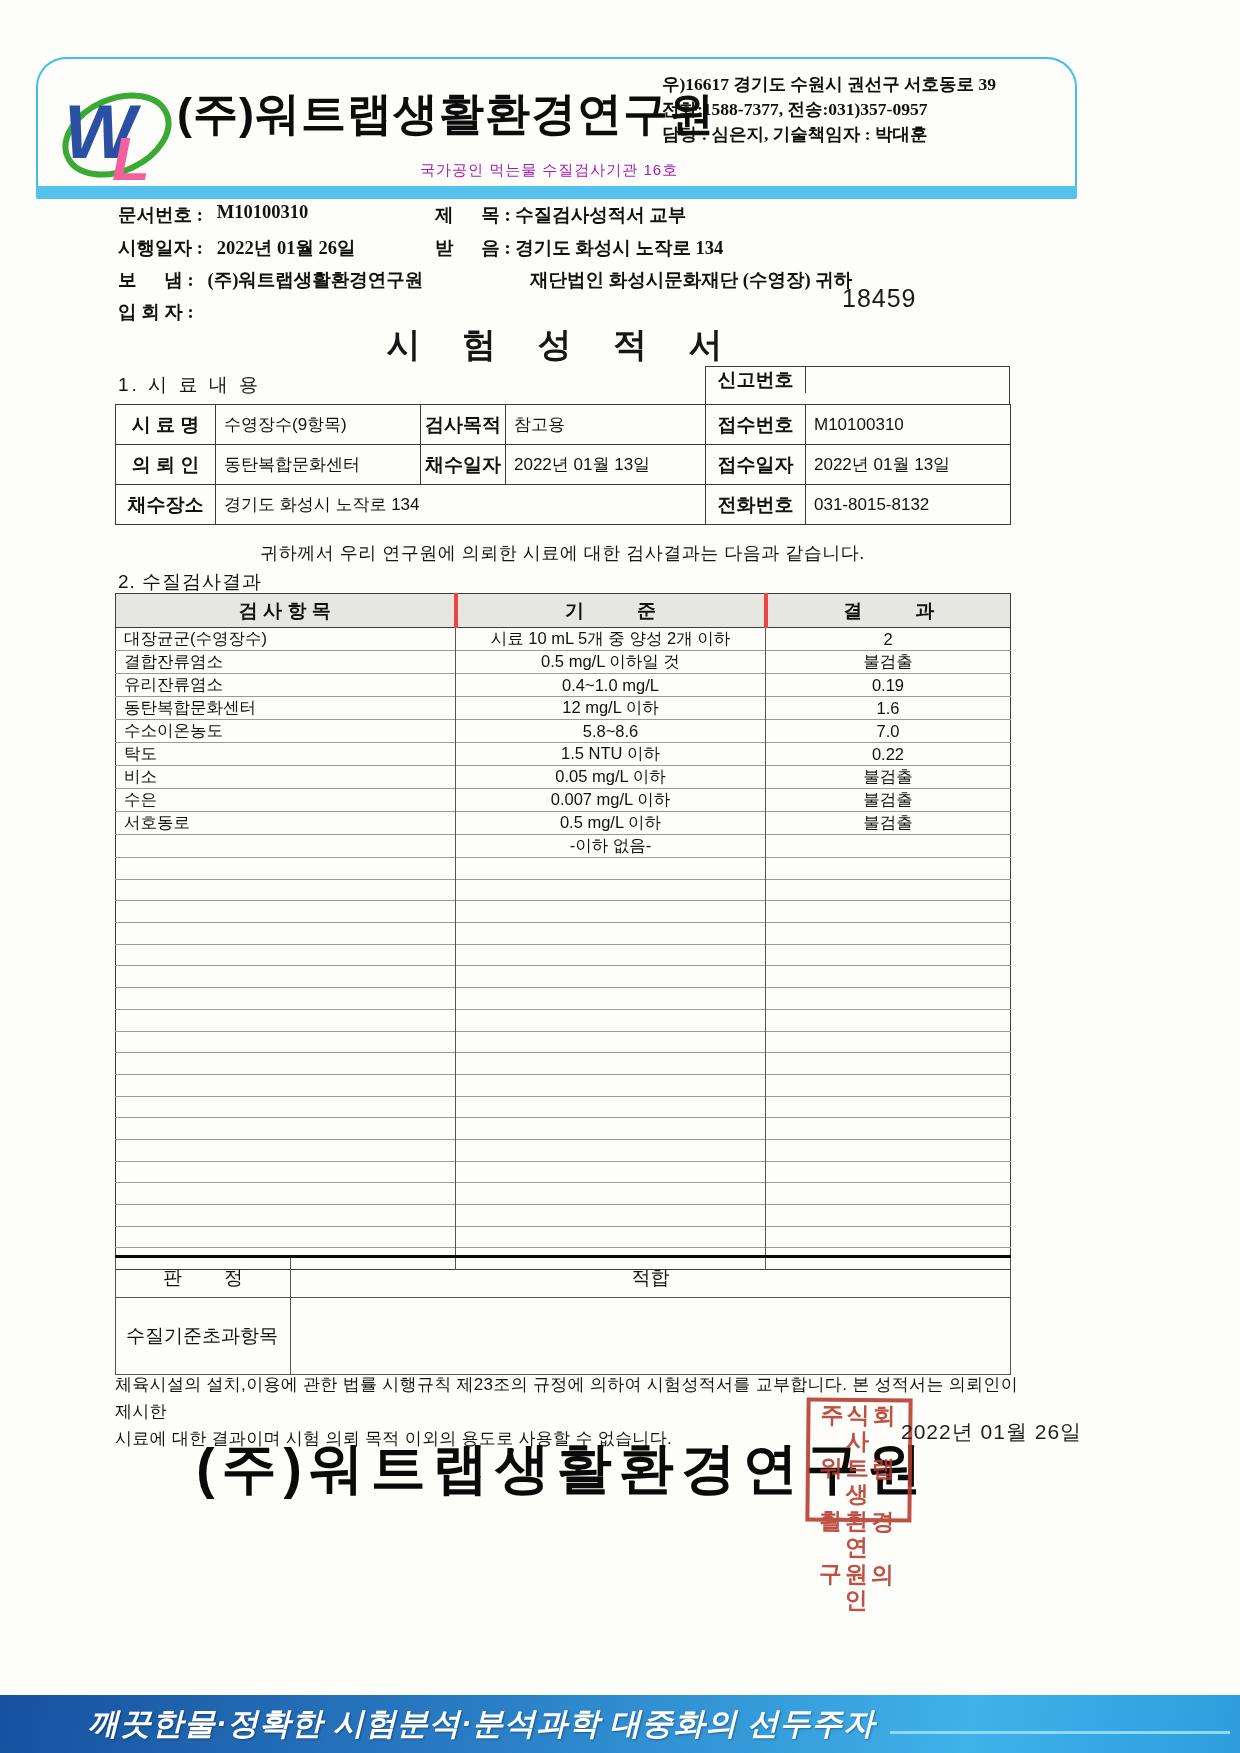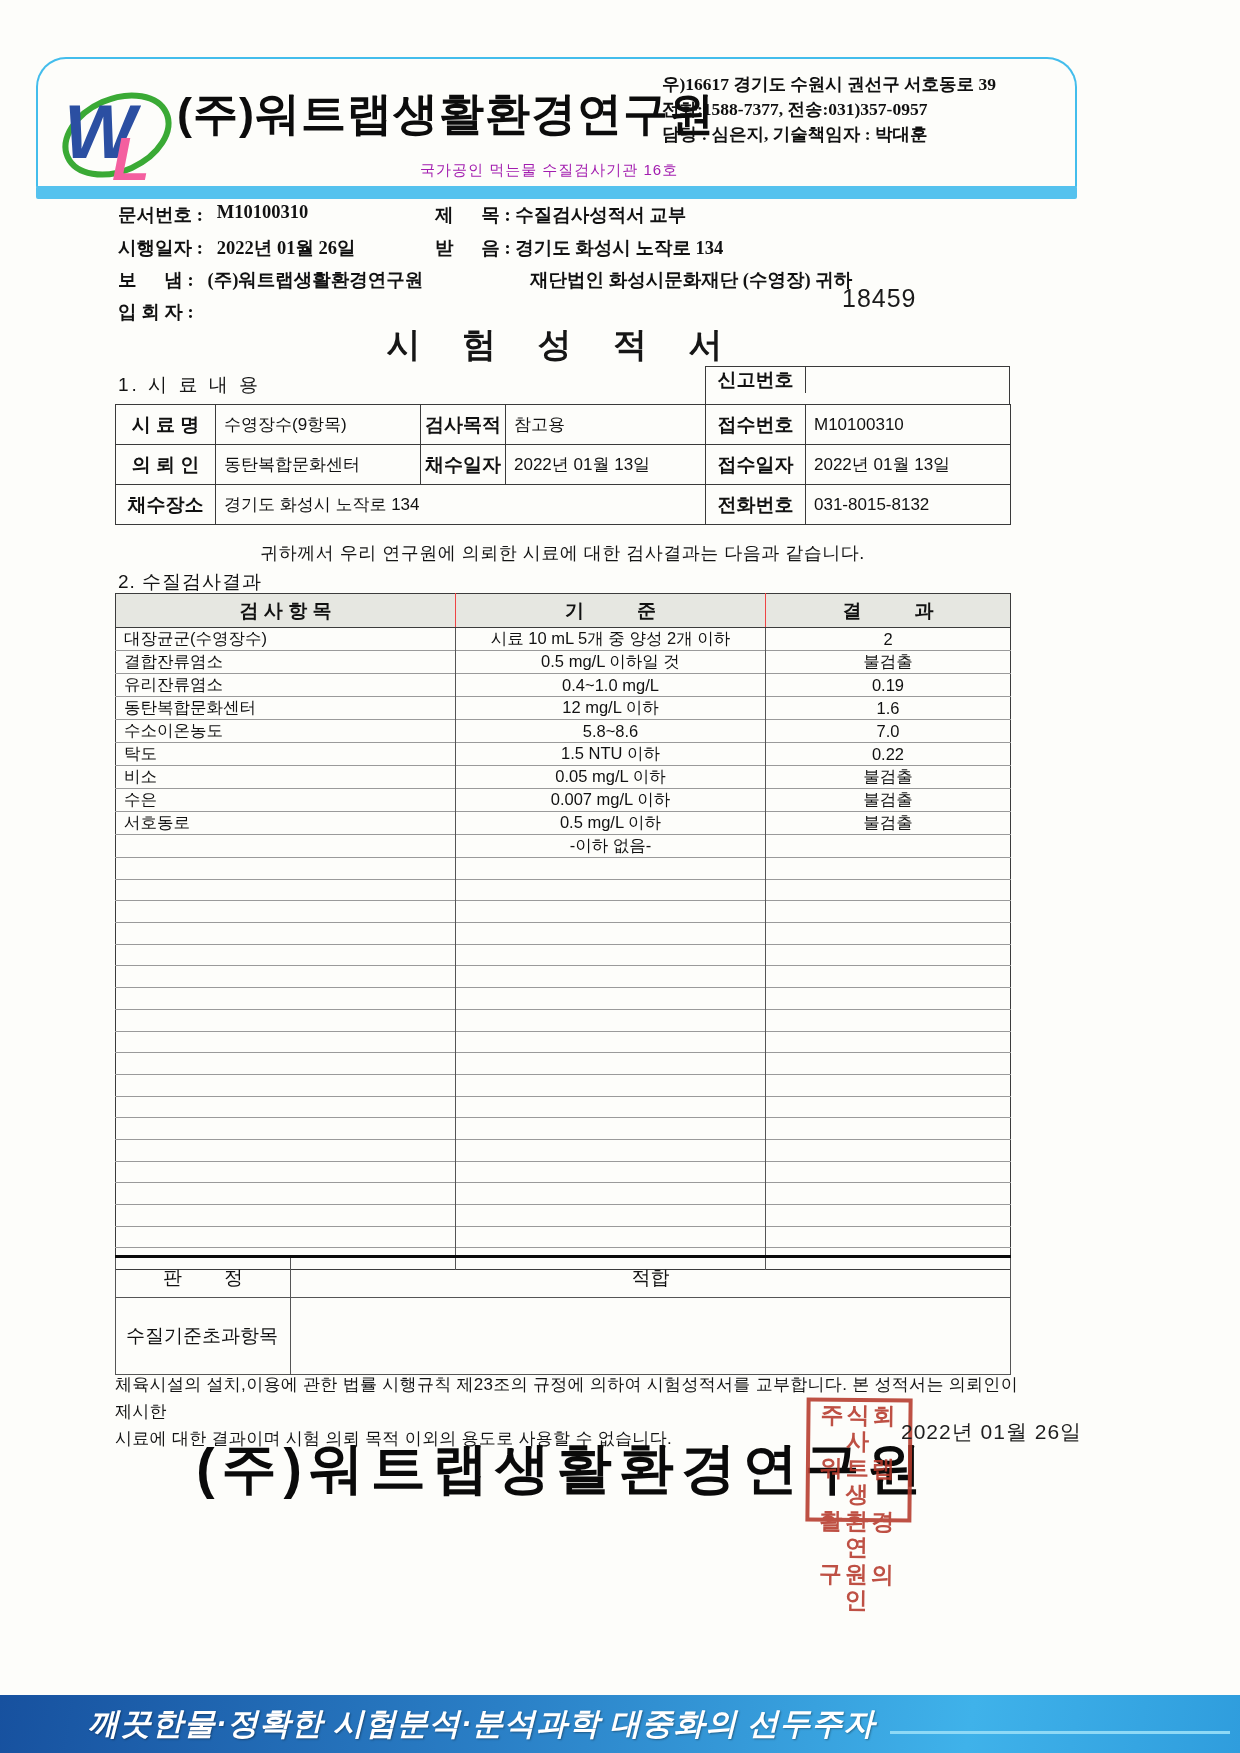--- a/index.html
+++ b/index.html
@@ -84,21 +84,21 @@
   }
 
   
   table.results {
     position:absolute; left:115px; top:593px; width:895px;
     border-collapse:collapse; table-layout:fixed;
     border:1.5px solid #3c3c3c;
   }
   table.results th {
     background:#e6e7e1; height:34px; font-size:19px; font-weight:bold;
-    border-bottom:1.5px solid #3c3c3c; border-left:1px solid #ef4444;
+    border-bottom:1.5px solid #3c3c3c; border-left:4px solid #ef4444;
     white-space:pre; text-align:center;
   }
   table.results th:first-child { border-left:none; }
   table.results td {
     height:21.7px; font-size:16.5px; border-top:1px solid #9a9a9a;
     border-left:1px solid #555; overflow:hidden; padding:0;
   }
   table.results td:first-child { border-left:none; }
   table.results tbody tr:first-child td { border-top:none; }
   table.results td.rc0 { text-align:left; padding-left:8px; }

